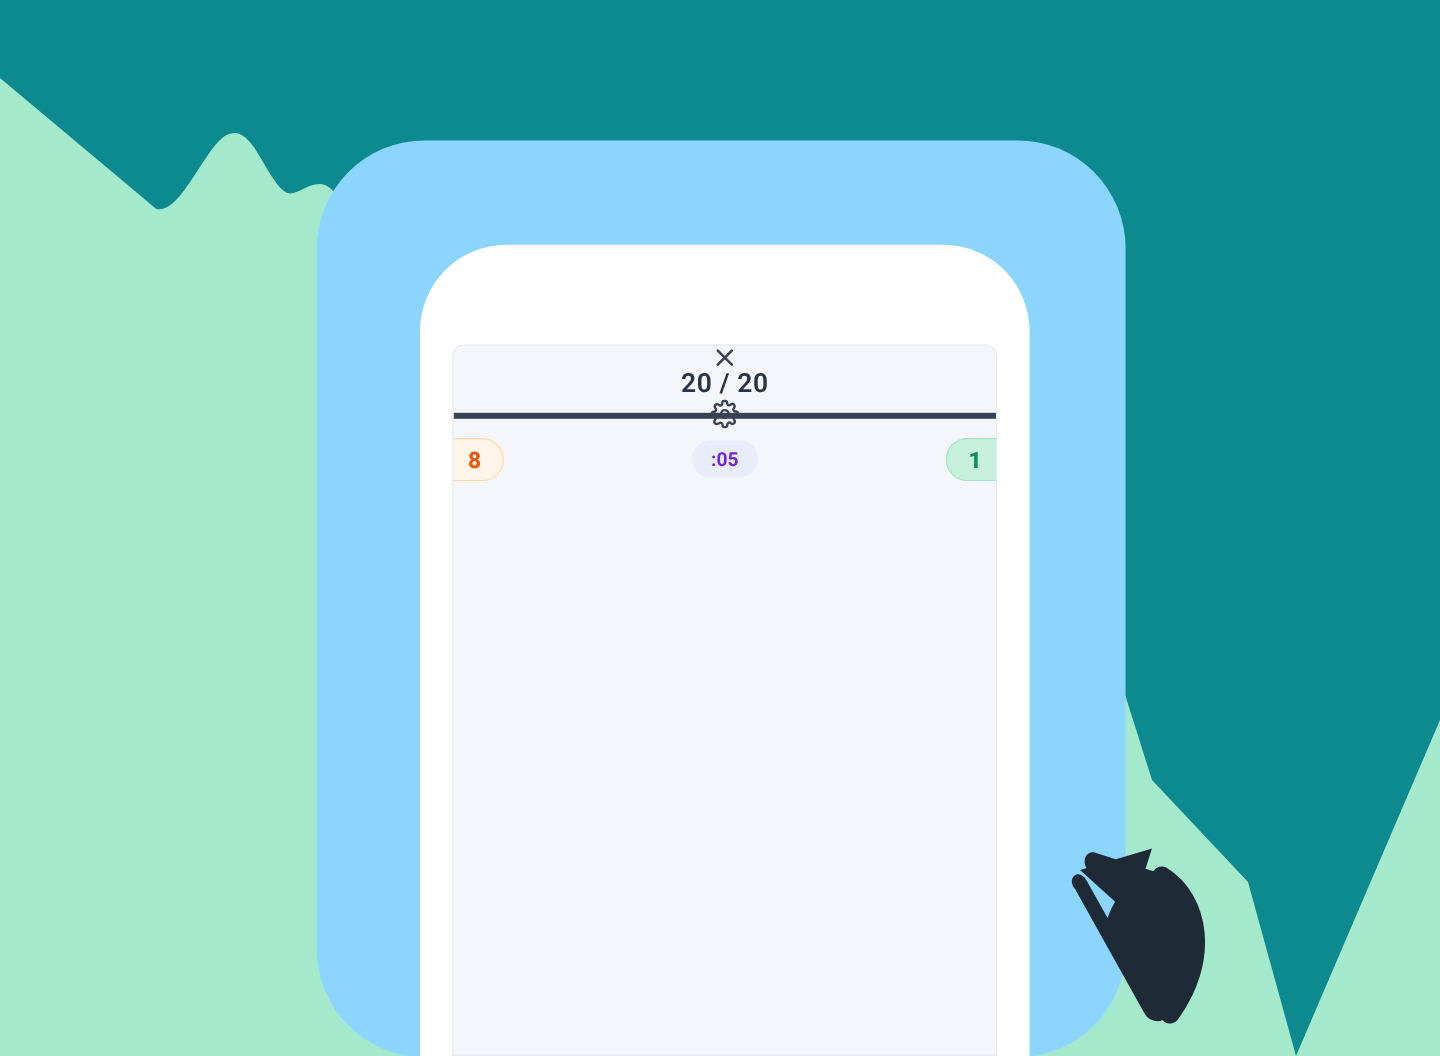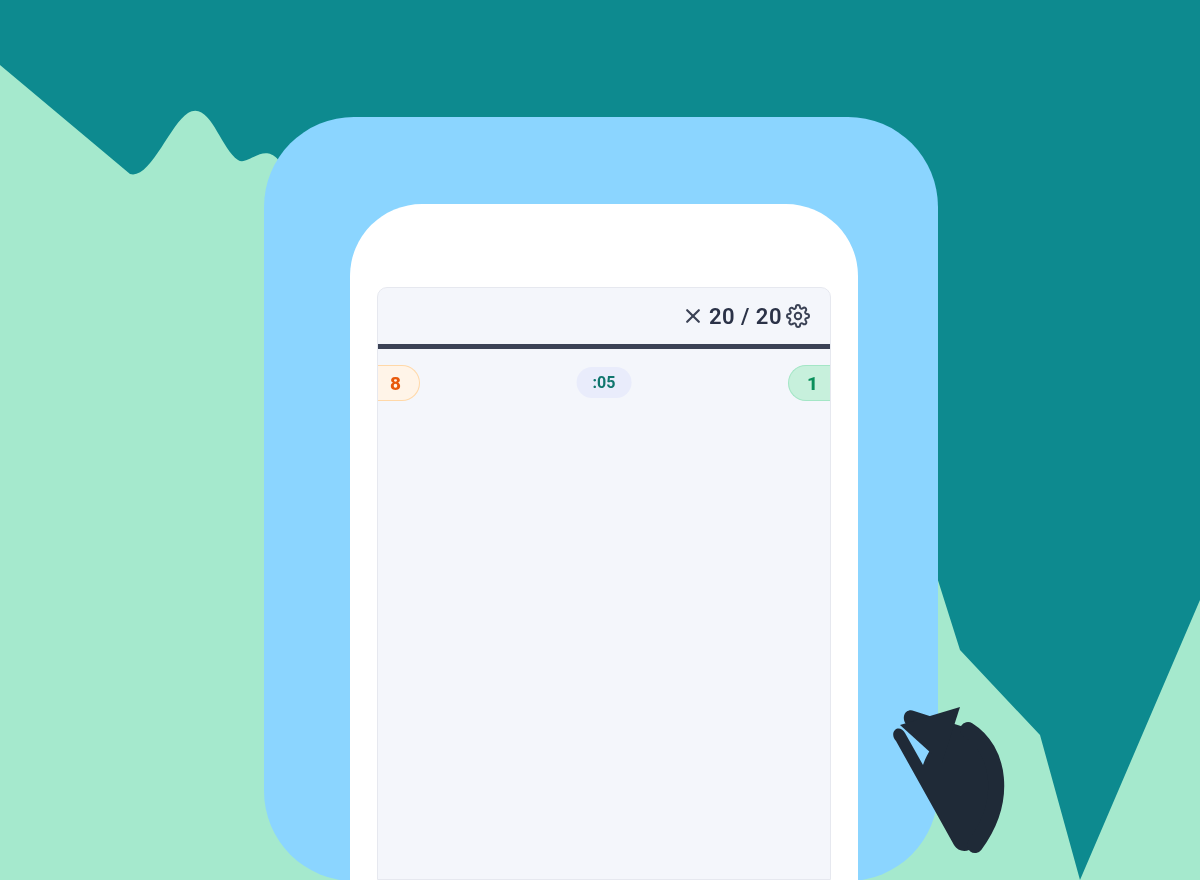--- a/index.html
+++ b/index.html
@@ -34,23 +34,24 @@
     right: 27px;
     bottom: 0;
     background: #f4f6fb;
     border: 1px solid #e6e8ef;
     border-radius: 10px 10px 0 0;
     overflow: hidden;
   }
   .app-header {
     display: flex;
     align-items: center;
-    justify-content: flex-end;
+    justify-content: flex-start;
     height: 56px;
     padding: 0 16px;
+    flex-direction: column;
   }
   .close-btn, .settings-btn {
     width: 32px; height: 32px;
     display: flex; align-items: center; justify-content: center;
     cursor: pointer;
     color: #3b4255;
   }
   .close-btn svg, .settings-btn svg { display: block; }
   .progress-text {
     font-size: 22px;
@@ -95,21 +96,21 @@
     color: #0a8f5b;
     border-radius: 20px 0 0 20px;
     border-right: none;
   }
   .timer-pill {
     position: absolute;
     top: 12px;
     left: 50%;
     transform: translateX(-50%);
     background: #e9ecfb;
-    color: #0f766e;
+    color: #6d28d9;
     font-weight: 700;
     font-size: 16px;
     padding: 6px 16px;
     border-radius: 18px;
   }
 
   .cursor-arrow {
     position: absolute;
     left: 890px;
     top: 705px;

